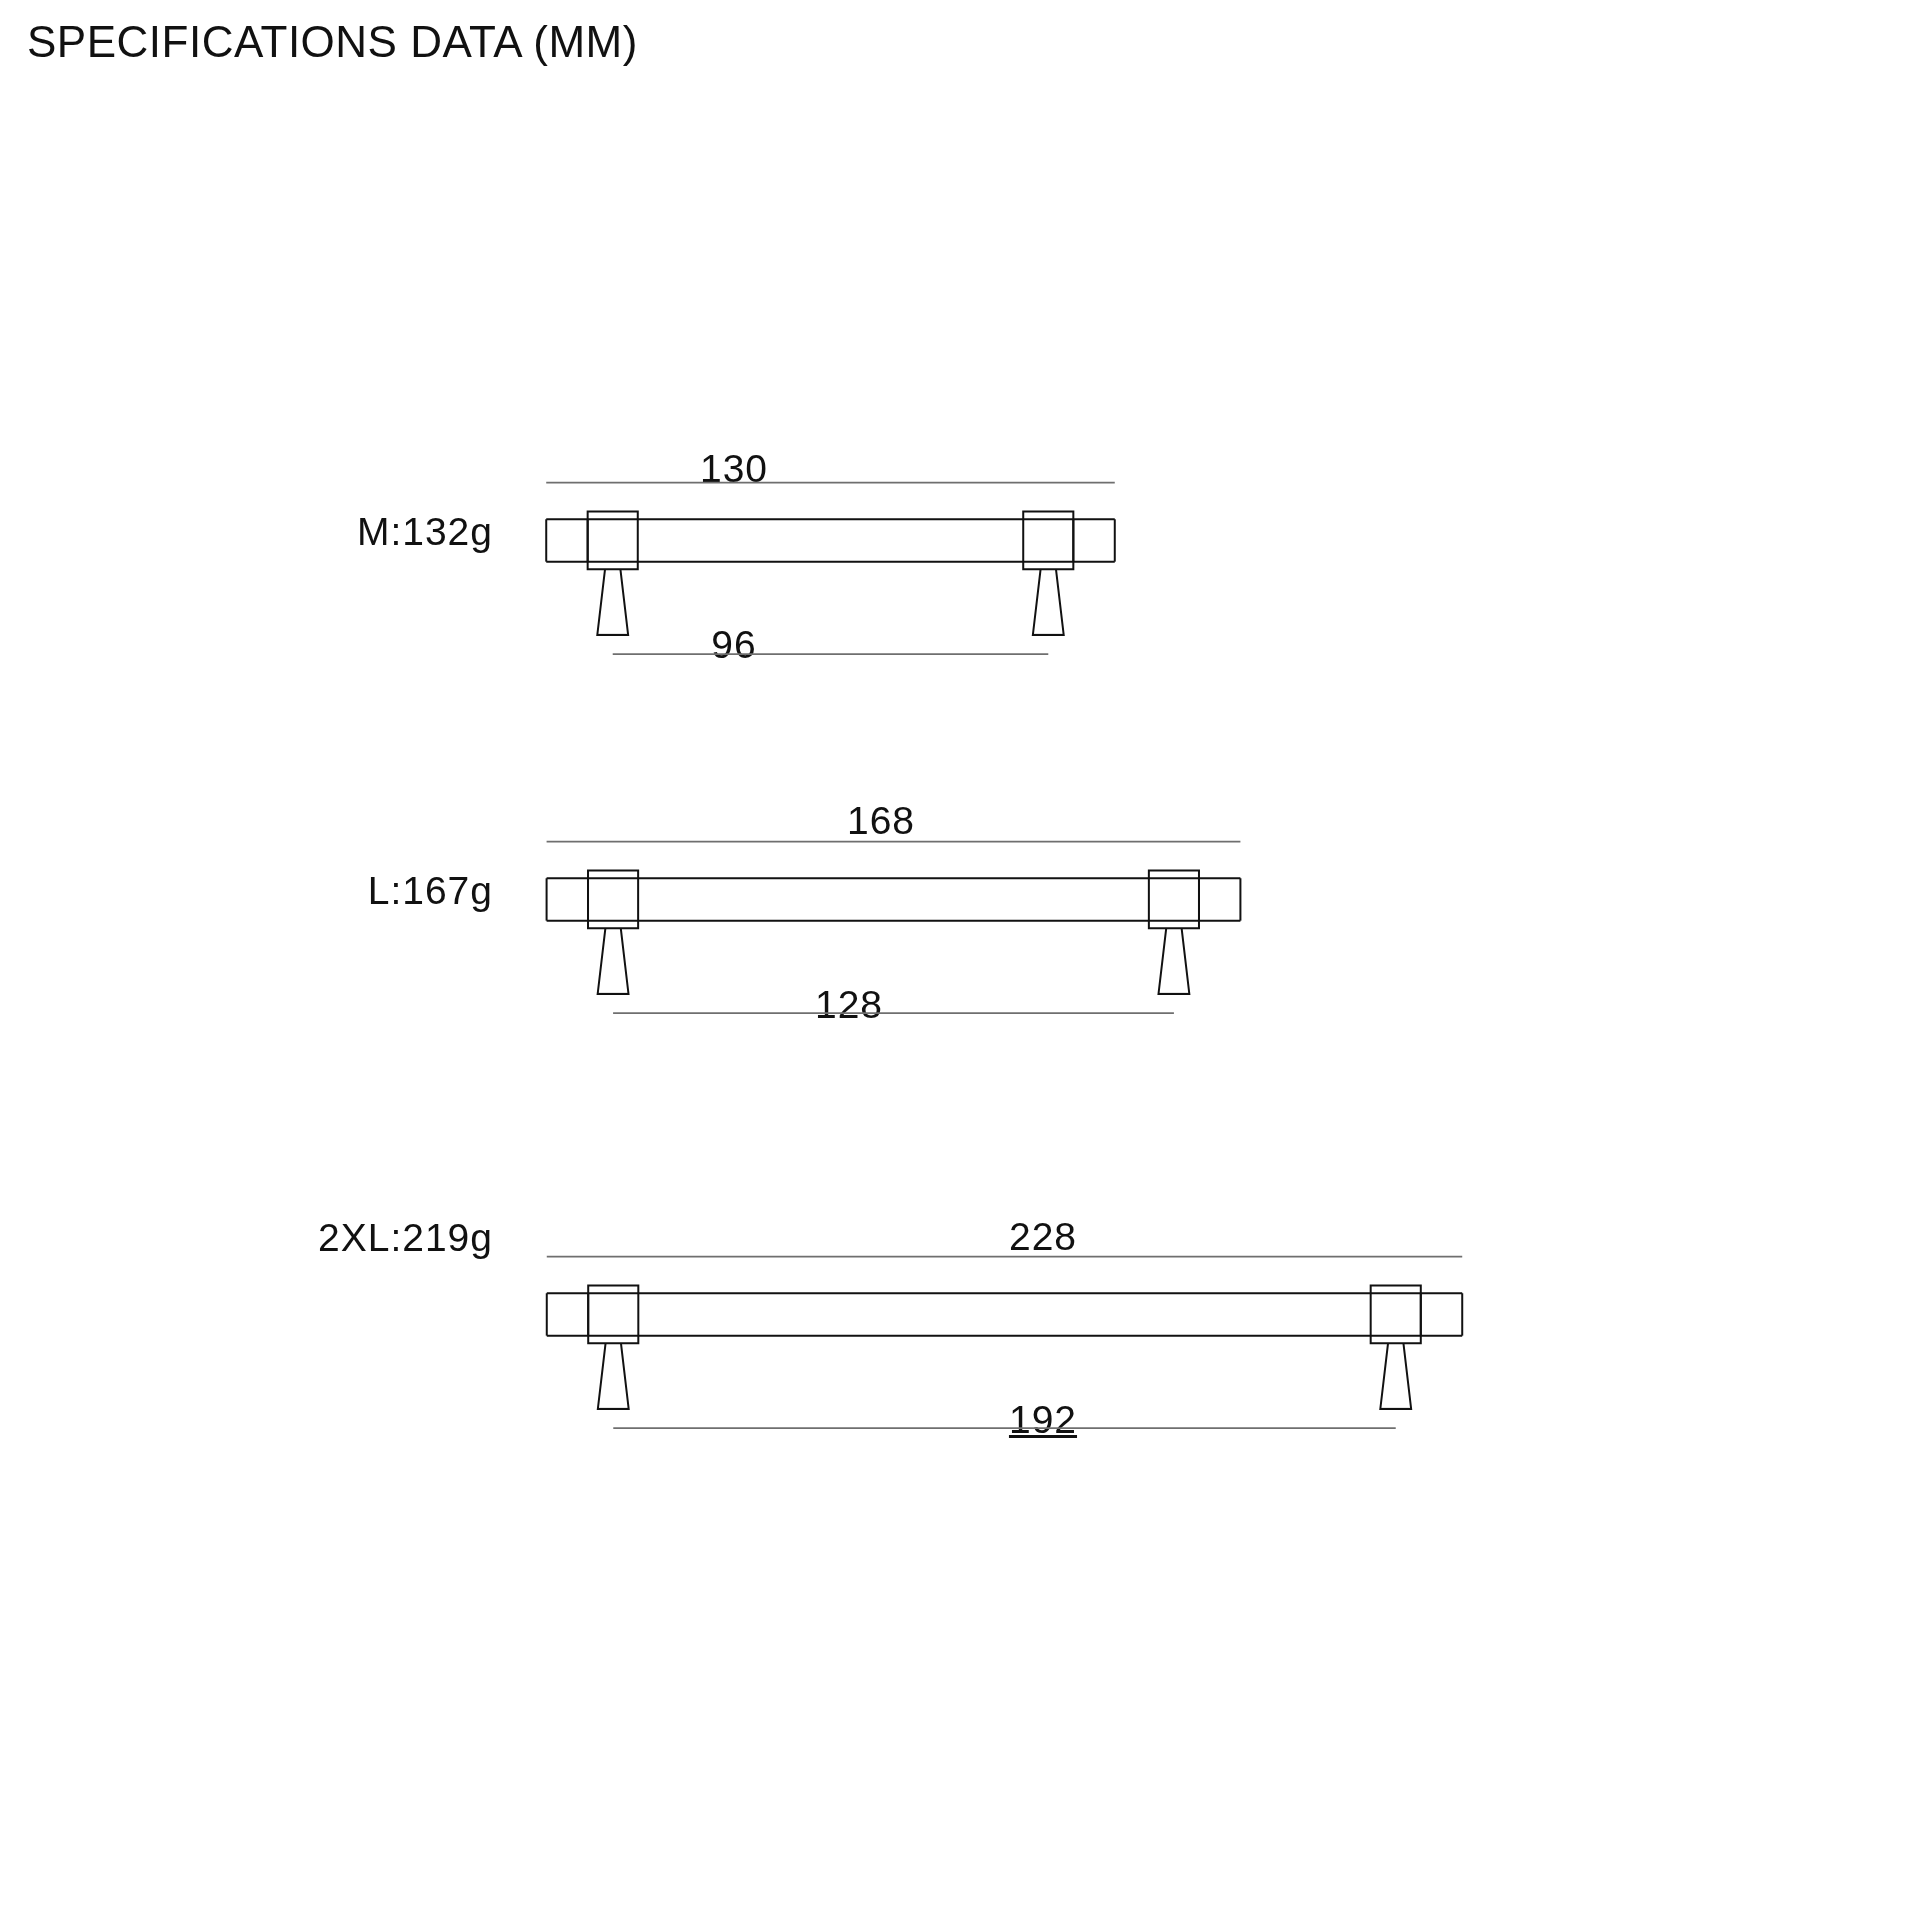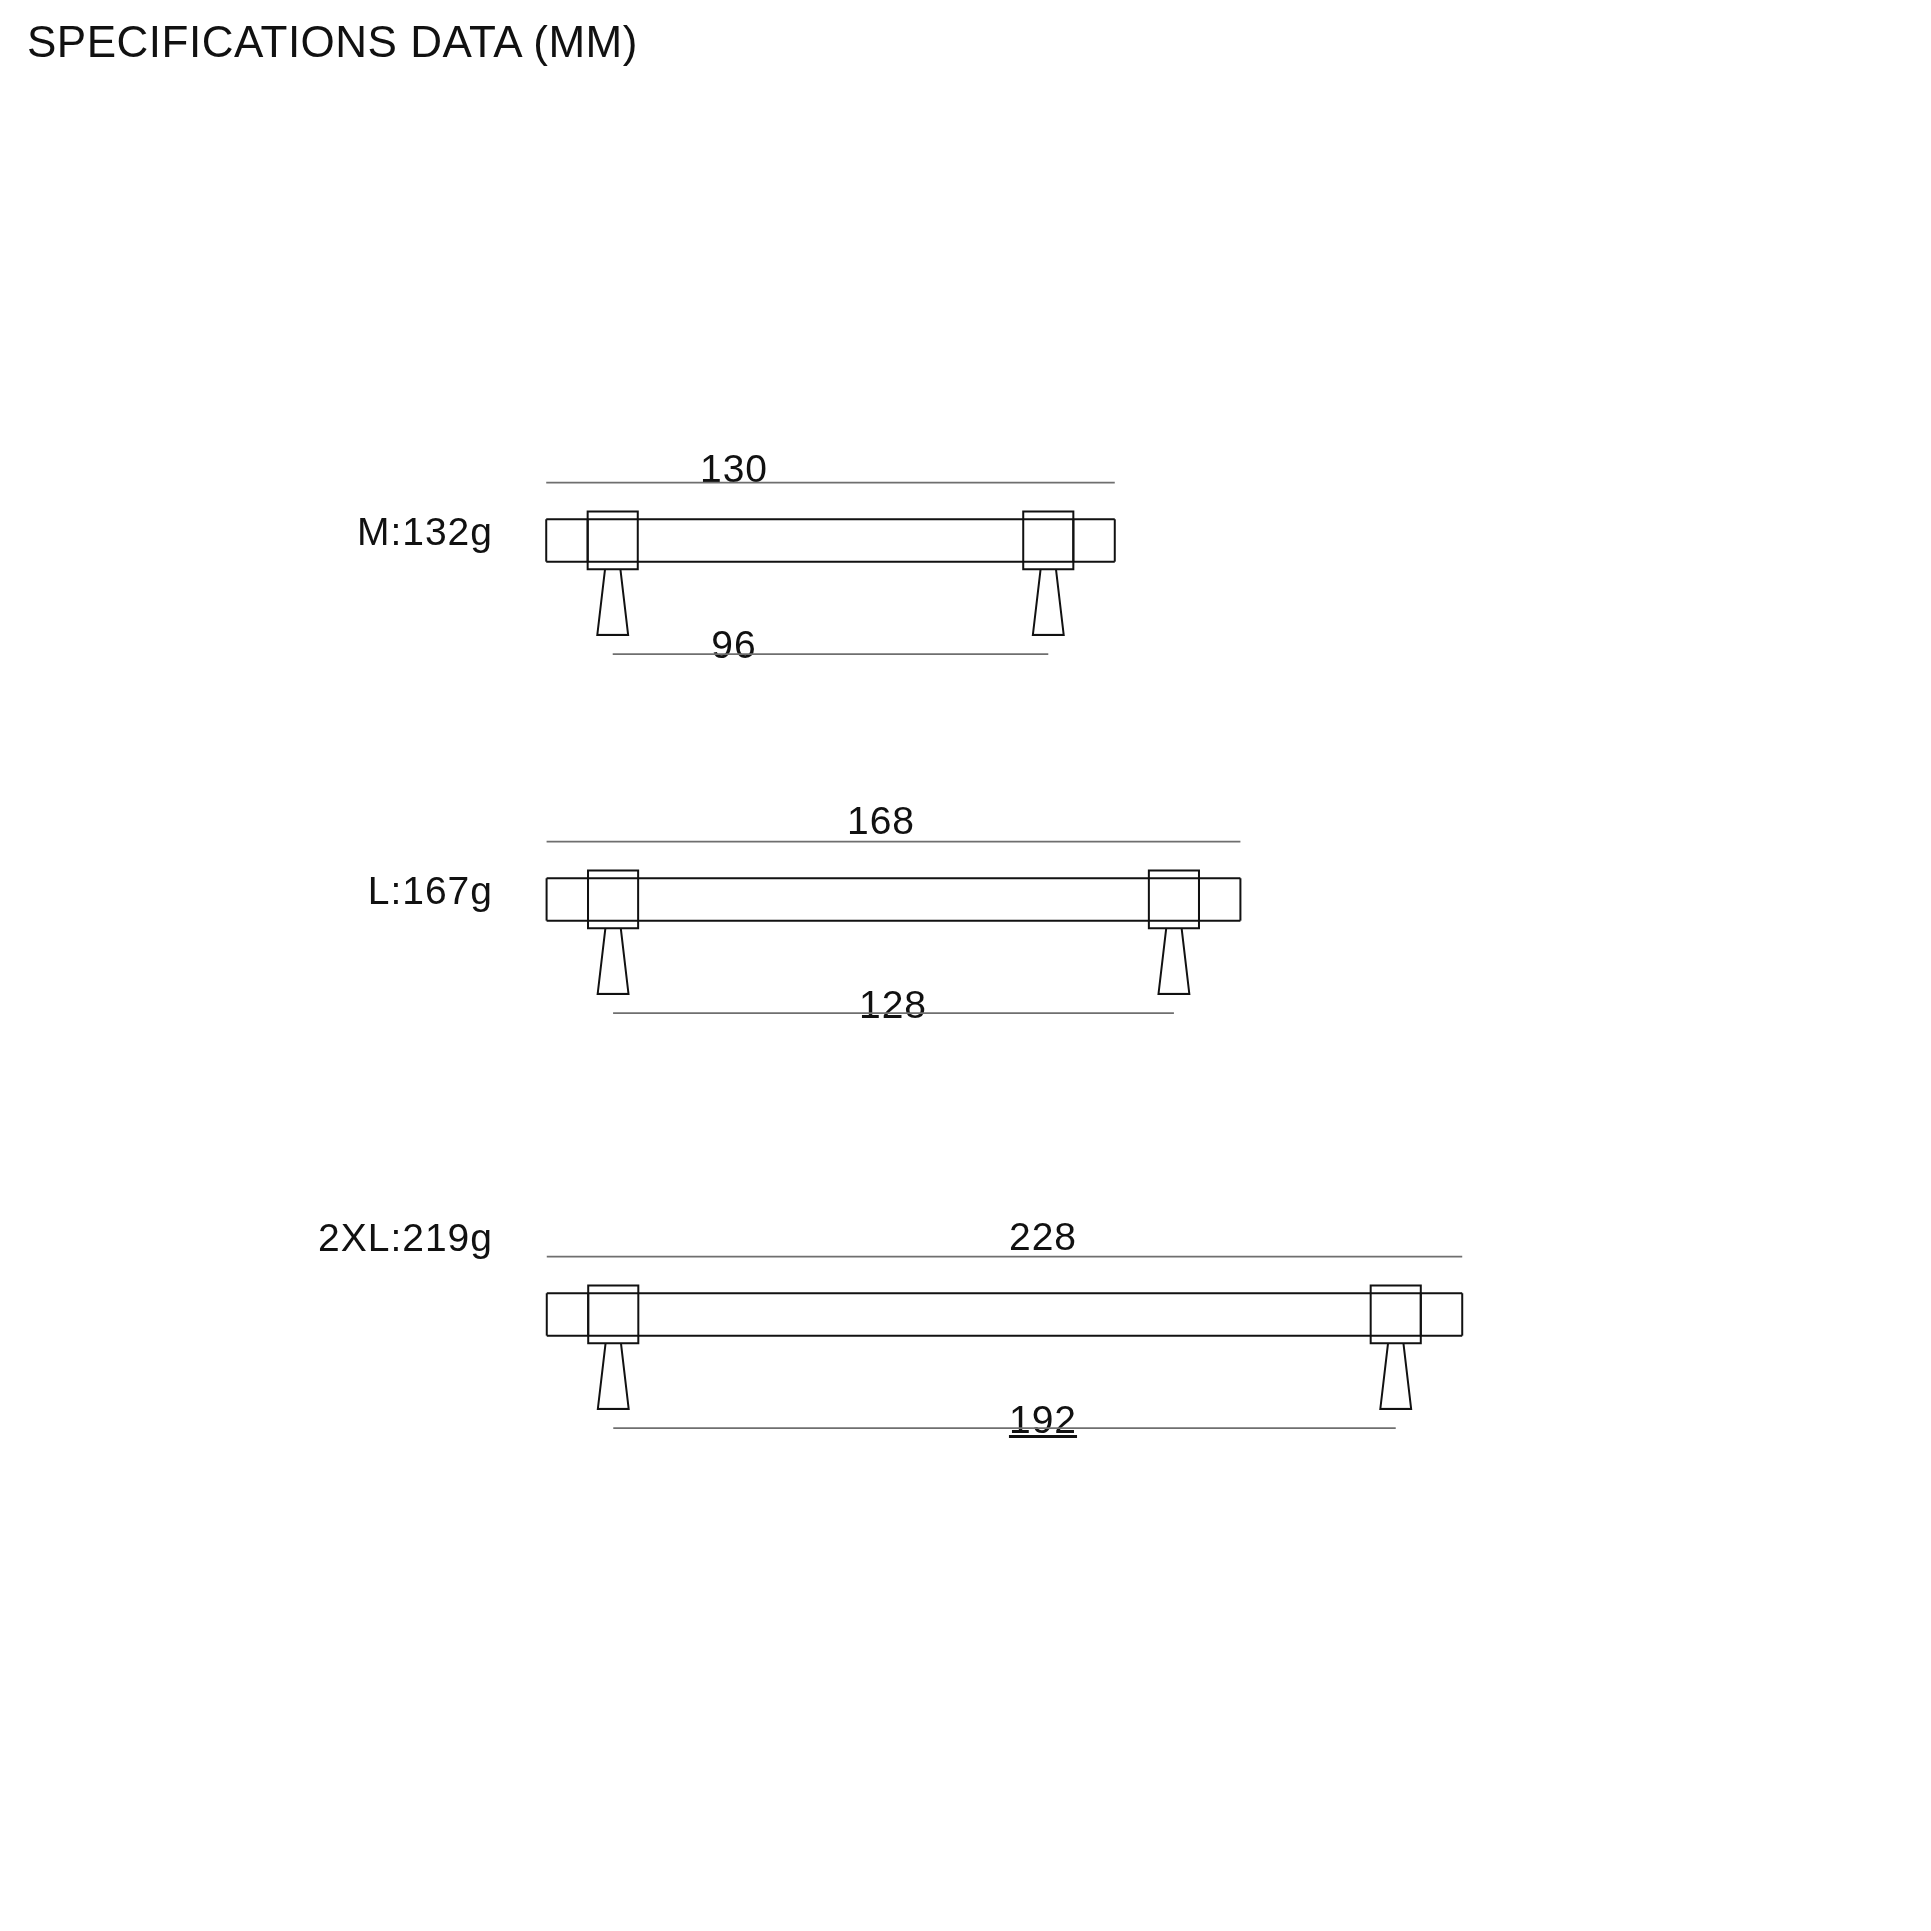--- a/index.html
+++ b/index.html
@@ -101,21 +101,21 @@
     <line class="thin" x1="74" y1="188" x2="526" y2="188"></line>
   </svg>
 </div>
 
 <div class="spec-row" style="top:0;">
 
   <div class="weight-label" style="left:145px; top:869px; width:348px;">L:167g</div>
 
   <div class="dim-label" style="left:804px; top:799px; width:154px;">168</div>
 
-  <div class="dim-label" style="left:816px; top:983px; width:154px;">128</div>
+  <div class="dim-label" style="left:772px; top:983px; width:154px;">128</div>
 
   <svg class="handle-drawing" style="left:541px; top:832px;" width="705" height="212" viewBox="0 0 730 220">
     <line class="thin" x1="5" y1="10" x2="725" y2="10"></line>
     <line class="ln" x1="5" y1="48" x2="725" y2="48"></line>
     <line class="ln" x1="5" y1="92" x2="725" y2="92"></line>
     <line class="ln" x1="5" y1="48" x2="5" y2="92"></line>
     <line class="ln" x1="725" y1="48" x2="725" y2="92"></line>
     <line class="ln" x1="48" y1="48" x2="48" y2="92"></line>
     <line class="ln" x1="682" y1="48" x2="682" y2="92"></line>
     <rect class="ln" x="48" y="40" width="52" height="60"></rect>

